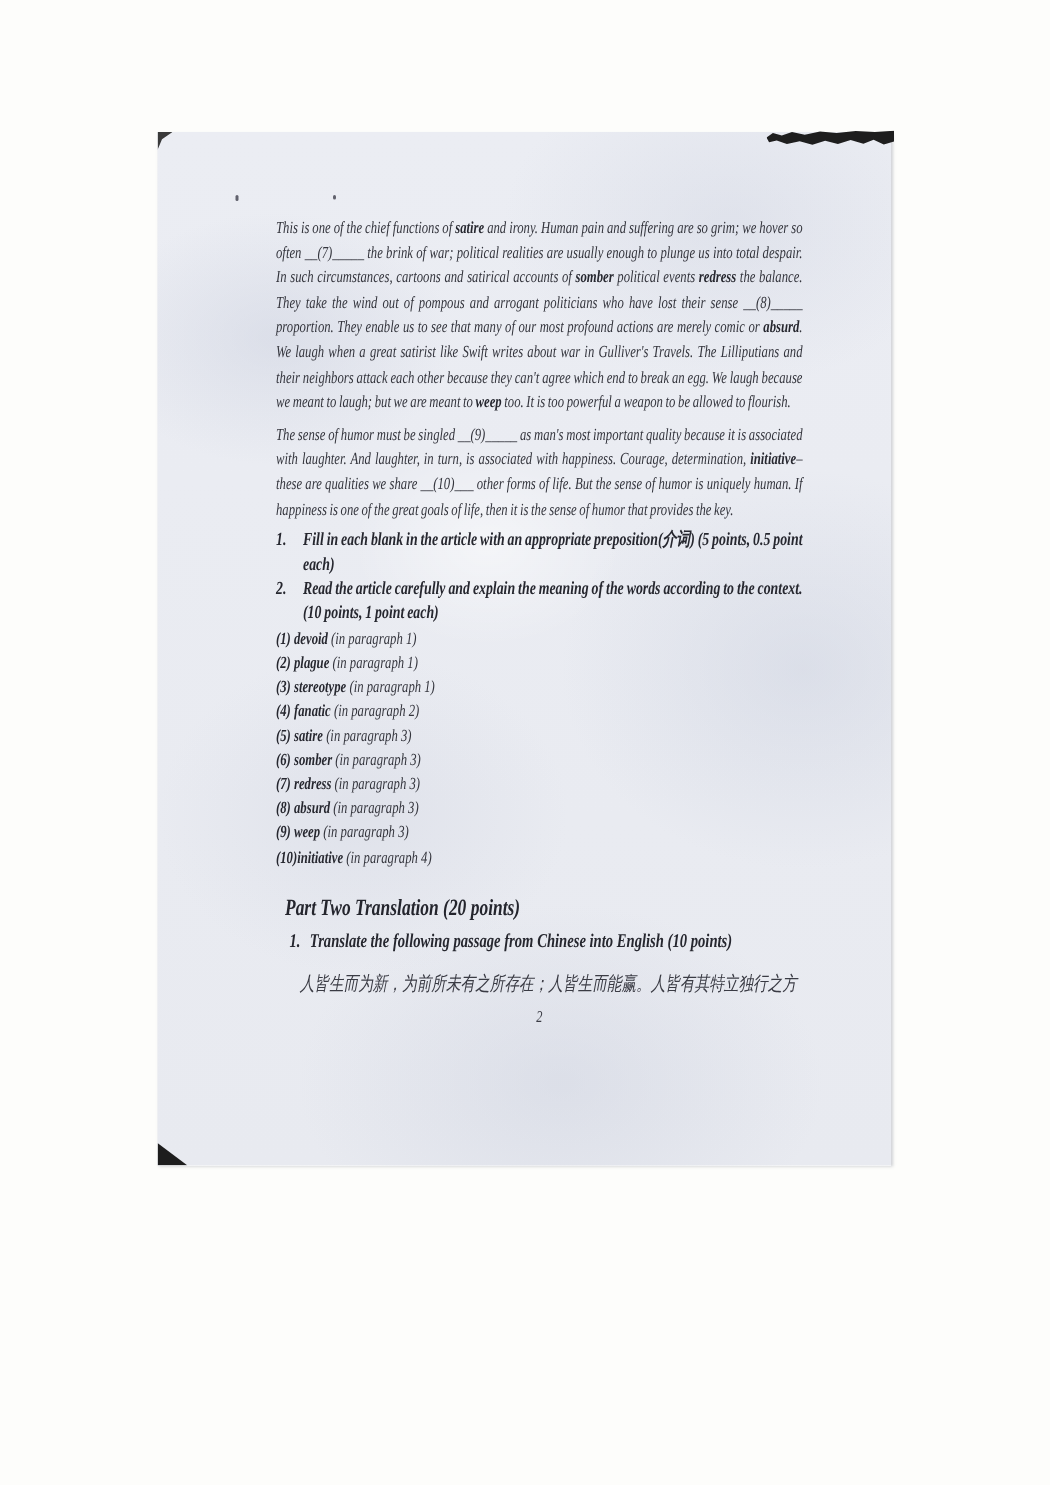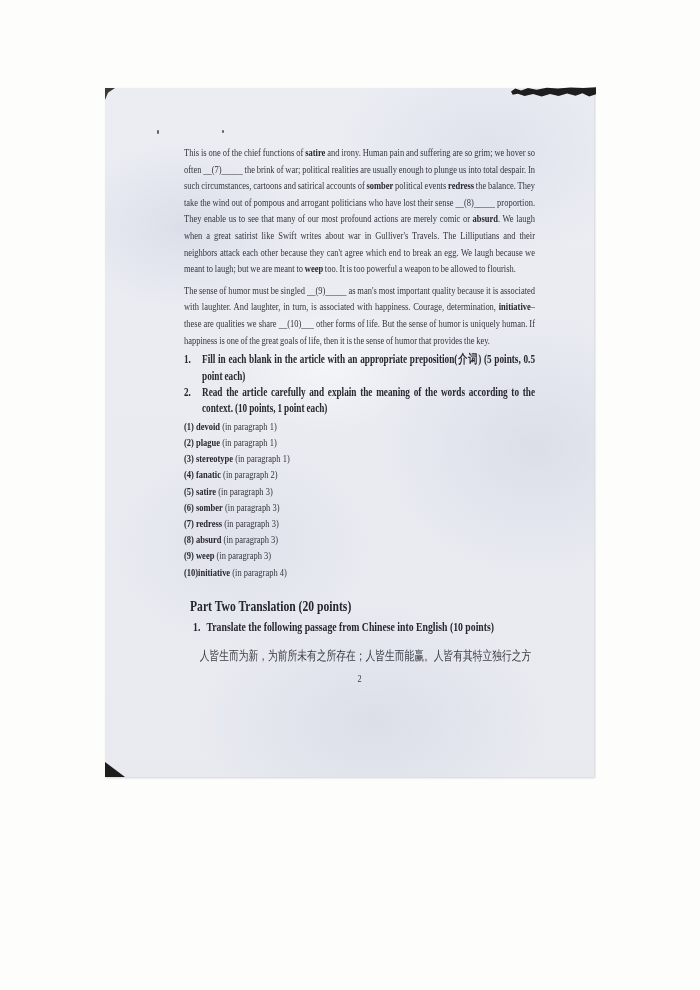--- a/index.html
+++ b/index.html
@@ -13,20 +13,21 @@
     background:
       radial-gradient(ellipse 170px 120px at 16% 20%, rgba(201,206,221,.45), rgba(201,206,221,0) 70%),
       radial-gradient(ellipse 210px 150px at 78% 9%,  rgba(204,209,223,.38), rgba(204,209,223,0) 72%),
       radial-gradient(ellipse 230px 190px at 88% 52%, rgba(199,205,220,.42), rgba(199,205,220,0) 70%),
       radial-gradient(ellipse 190px 150px at 28% 66%, rgba(206,210,223,.36), rgba(206,210,223,0) 72%),
       radial-gradient(ellipse 250px 170px at 55% 92%, rgba(201,206,220,.40), rgba(201,206,220,0) 70%),
       radial-gradient(ellipse 120px 90px  at 45% 40%, rgba(255,255,255,.5), rgba(255,255,255,0) 75%),
       linear-gradient(#ebedf3,#e8eaf0);
     box-shadow:1px 1px 2px rgba(120,125,140,.35);
     color:#34353d;
+    font-style:italic;
   }
   .mark{position:absolute;background:#232323;}
   .mark-tl{left:0;top:0;width:10px;height:12px;clip-path:polygon(0 0,100% 0,30% 40%,0 100%);background:#3a3a3a;}
   .mark-tr{
     left:406px;top:-3px;width:85px;height:12px;background:#1e1e1e;
     clip-path:polygon(0 55%,5% 30%,12% 45%,20% 25%,30% 40%,42% 22%,55% 30%,70% 20%,85% 25%,100% 18%,100% 78%,92% 95%,84% 68%,76% 90%,66% 70%,56% 92%,46% 74%,36% 96%,26% 76%,16% 92%,8% 72%,2% 82%);
   }
   .mark-bl{left:0;bottom:0;width:20px;height:15px;clip-path:polygon(0 0,100% 100%,0 100%);background:#1d1d1d;}
   .speck{position:absolute;background:rgba(62,63,75,.8);border-radius:1px;}
   .speck-1{left:52px;top:42px;width:2px;height:4px;}

